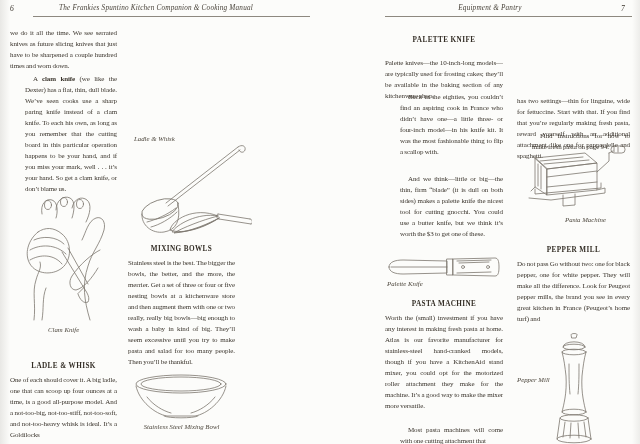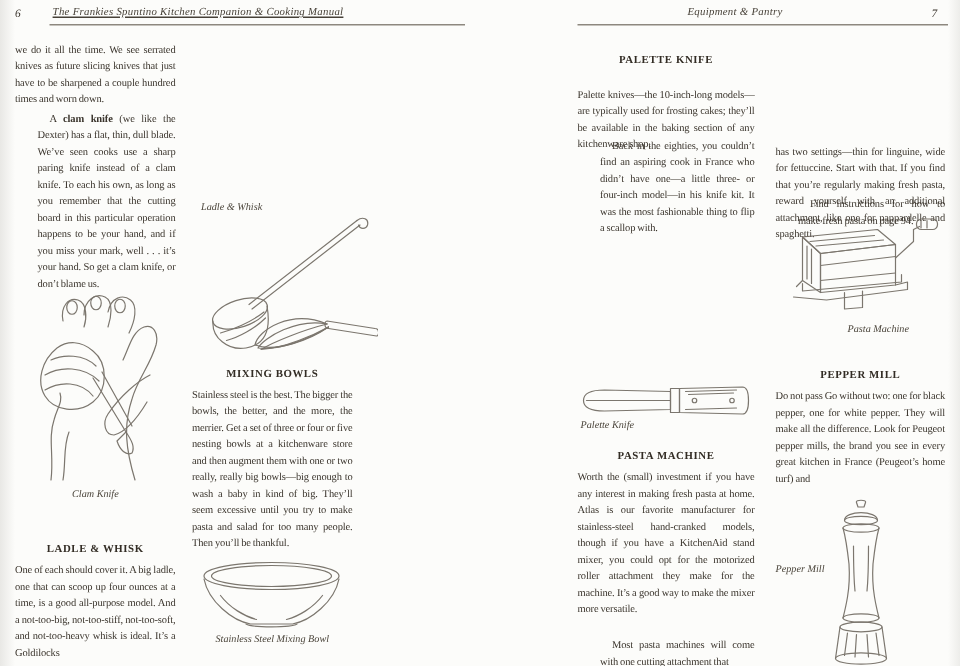--- a/index.html
+++ b/index.html
@@ -22,21 +22,21 @@
   .sketch{position:absolute;color:var(--sketch,#6e685f);}
   .sketch g{fill:none;stroke:currentColor;stroke-width:.8;stroke-linecap:round;stroke-linejoin:round;opacity:.9;}
   b{font-weight:bold;}
 </style>
 </head>
 <body>
 
 <div class="spread">
 
   <span class="pagenum" style="left:10px;">6</span>
-  <div class="runhead" style="left:2px;width:260px;text-decoration:underline;">The Frankies Spuntino Kitchen Companion &amp; Cooking Manual</div>
+  <div class="runhead" style="left:26px;width:260px;">The Frankies Spuntino Kitchen Companion &amp; Cooking Manual</div>
   <div class="rule" style="left:33px;width:277px;"></div>
   <div class="runhead" style="left:380px;width:220px;">Equipment &amp; Pantry</div>
   <span class="pagenum" style="left:621px;">7</span>
   <div class="rule" style="left:385px;width:247px;"></div>
 
   <section class="col col1">
     <p class="body" style="top:0;">we do it all the time. We see serrated knives as future slicing knives that just have to be sharpened a couple hundred times and worn down.</p>
     <p class="body indent" style="top:46px;"><span>A </span><b>clam knife</b><span> (we like the Dexter) has a flat, thin, dull blade. We’ve seen cooks use a sharp paring knife instead of a clam knife. To each his own, as long as you remember that the cutting board in this particular operation happens to be your hand, and if you miss your mark, well . . . it’s your hand. So get a clam knife, or don’t blame us.</span></p>
 
     <svg class="sketch" style="left:2px;top:164px;" width="102" height="130" viewBox="0 0 102 130">
@@ -93,20 +93,21 @@
         <path d="M14,24 C20,32 30,38 38,40 M82,24 C76,32 66,38 58,40"></path>
       </g>
     </svg>
     <p class="caption" style="left:0;right:0;top:395px;text-align:center;">Stainless Steel Mixing Bowl</p>
   </section>
 
   <section class="col col3">
     <h3 class="heading" style="top:8px;">PALETTE KNIFE</h3>
     <p class="body" style="top:30px;">Palette knives—the 10-inch-long models—are typically used for frosting cakes; they’ll be available in the baking section of any kitchenware shop.</p>
     <p class="body indent" style="top:64px;">Back in the eighties, you couldn’t find an aspiring cook in France who didn’t have one—a little three- or four-inch model—in his knife kit. It was the most fashionable thing to flip a scallop with.</p>
+    <p class="body indent" style="top:146px;">And we think—little or big—the thin, firm “blade” (it is dull on both sides) makes a palette knife the nicest tool for cutting gnocchi. You could use a butter knife, but we think it’s worth the $3 to get one of these.</p>
 
     <svg class="sketch" style="left:0;top:227px;" width="116" height="24" viewBox="0 0 116 24">
       <g>
         <path d="M4,12 C4,7 10,5 18,5 L62,6 L62,18 L18,19 C10,19 4,17 4,12 Z"></path>
         <path d="M6,12 L62,12"></path>
         <rect x="62" y="4" width="6" height="16"></rect>
         <path d="M68,4 L110,3 C113,3 114,6 114,12 C114,18 113,21 110,21 L68,20 Z"></path>
         <path d="M72,6 L106,5 M72,18 L106,17 M74,8 L104,7"></path>
         <circle cx="78" cy="12" r="1.5"></circle>
           <circle cx="103" cy="12" r="1.5"></circle>

